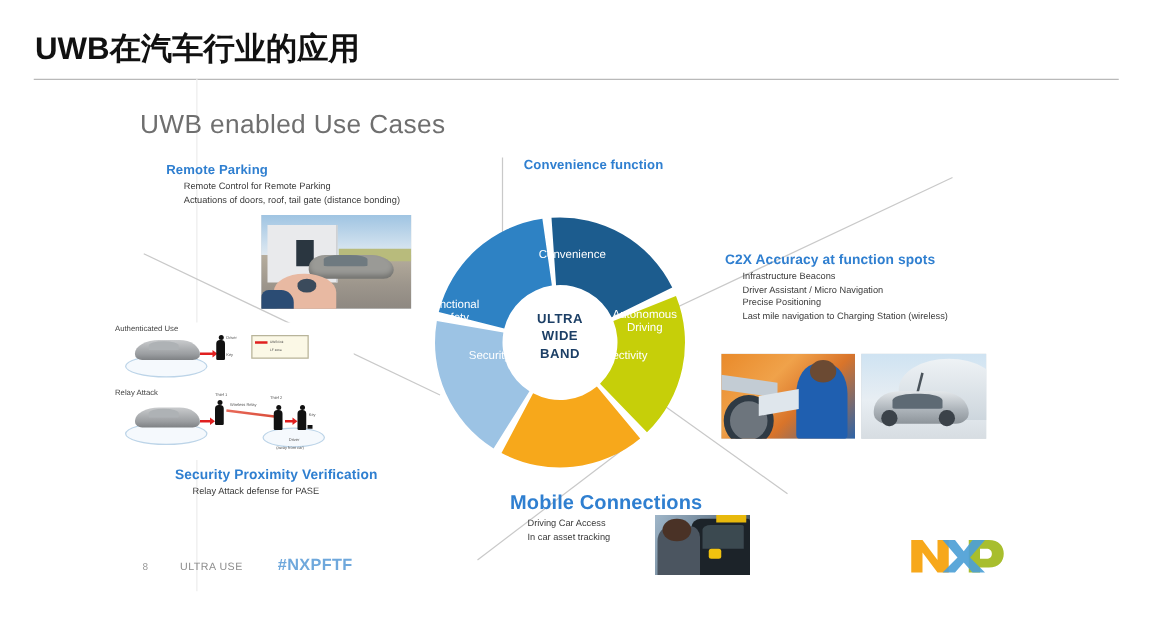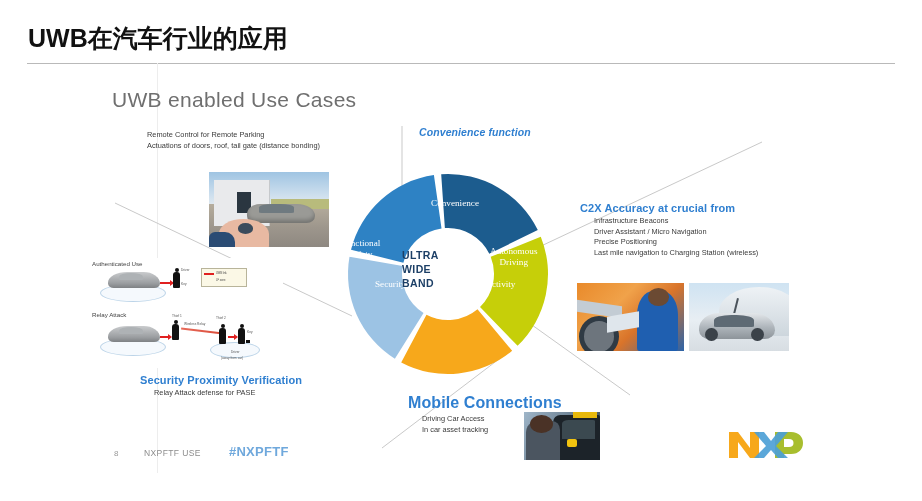--- a/index.html
+++ b/index.html
@@ -58,21 +58,21 @@
     margin-bottom: 2px;
   }
   .callout .c-lines { padding-left: 14px; }
   .callout .c-line {
     font-size: 7.4px;
     color: #3a3a3a;
     line-height: 10.6px;
     white-space: nowrap;
   }
   #callout-remote-parking { left: 133px; top: 130px; }
-  #callout-convenience    { left: 419px; top: 126px; font-style: italic; }
+  #callout-convenience    { left: 419px; top: 126px; }
   #callout-c2x            { left: 580px; top: 202px; }
   #callout-c2x .c-title   { font-size: 11px; }
   #callout-security       { left: 140px; top: 374px; }
   #callout-security .c-title { font-size: 11px; }
   #callout-mobile         { left: 408px; top: 394px; }
   #callout-mobile .c-title{ font-size: 16px; }
 
   
   #connectors {
     position: absolute; left: 0; top: 0;
@@ -274,31 +274,30 @@
     position: absolute; left: 333px; top: 172px;
     width: 230px; height: 205px;
   }
   .seg-label {
     position: absolute;
     font-size: 9.2px;
     color: #ffffff;
     white-space: nowrap;
     text-align: center;
     pointer-events: none;
-    font-family: Liberation Serif, serif;
   }
   .seg-label.two-line { line-height: 11px; }
   #lbl-convenience { left: 98px; top: 26px; }
   #lbl-autonomous  { left: 157px; top: 74px; text-align: center; }
   #lbl-connectivity{ left: 135px; top: 107px; }
   #lbl-security    { left: 42px;  top: 107px; }
   #lbl-functional  { left: 8px;   top: 66px; }
   #center-text {
     position: absolute; left: 69px; top: 76px;
-    width: 92px; text-align: left;
+    width: 92px; text-align: center;
     font-size: 10.5px; font-weight: bold;
     color: #1c3f66; line-height: 14px;
     letter-spacing: .4px;
     pointer-events: none;
   }
 
   
   #footer { position: absolute; left: 114px; top: 444px; display: flex; align-items: baseline; }
   #footer-page { font-size: 8px; color: #9a9a9a; width: 30px; }
   #footer-classification { font-size: 8.5px; color: #8c8c8c; letter-spacing: .4px; }
@@ -323,32 +322,33 @@
   <g stroke="#c9c9c9" stroke-width="1" fill="none">
     <line x1="115" y1="203" x2="352" y2="316"></line>
     <line x1="402" y1="126" x2="402" y2="248"></line>
     <line x1="762" y1="142" x2="522" y2="255"></line>
     <line x1="382" y1="448" x2="503" y2="356"></line>
     <line x1="630" y1="395" x2="525" y2="320"></line>
   </g>
 </svg>
 
 <div class="callout" id="callout-remote-parking">
+  <div class="c-title">Remote Parking</div>
   <div class="c-lines">
     <div class="c-line">Remote Control for Remote Parking</div>
     <div class="c-line">Actuations of doors, roof, tail gate (distance bonding)</div>
   </div>
 </div>
 
 <div class="callout" id="callout-convenience">
   <div class="c-title">Convenience function</div>
 </div>
 
 <div class="callout" id="callout-c2x">
-  <div class="c-title">C2X Accuracy at crucial from</div>
+  <div class="c-title">C2X Accuracy at function spots</div>
   <div class="c-lines">
     <div class="c-line">Infrastructure Beacons</div>
     <div class="c-line">Driver Assistant / Micro Navigation</div>
     <div class="c-line">Precise Positioning</div>
     <div class="c-line">Last mile navigation to Charging Station (wireless)</div>
   </div>
 </div>
 
 <div class="callout" id="callout-security">
   <div class="c-title">Security Proximity Verification</div>
@@ -491,21 +491,21 @@
 
   <div id="center-text">
     <div>ULTRA</div>
     <div>WIDE</div>
     <div>BAND</div>
   </div>
 </div>
 
 <div id="footer">
   <span id="footer-page">8</span>
-  <span id="footer-classification">NXPFTF USE</span>
+  <span id="footer-classification">ULTRA USE</span>
   <span id="footer-hashtag">#NXPFTF</span>
 </div>
 
 <svg id="nxp-logo" viewBox="0 0 80 34">
   <g>
     <path d="M2 4 h9 l12 16 V4 h9 v26 h-9 L11 14 v16 H2 Z" fill="#F7A81B"></path>
     <path d="M48 4 h16 c8 0 12 5 12 11 s-4 11 -12 11 h-7 v4 h-9 Z M57 11 v8 h5 c3 0 4.5 -1.6 4.5 -4 s-1.5 -4 -4.5 -4 Z" fill="#A8BE2E"></path>
     <path d="M27 4 h10 l7 9 l7 -9 h10 l-12 14 l12 12 h-10 l-7 -8 l-7 8 h-10 l12 -12 Z" fill="#4D9FD6" opacity="0.92"></path>
   </g>
 </svg>

